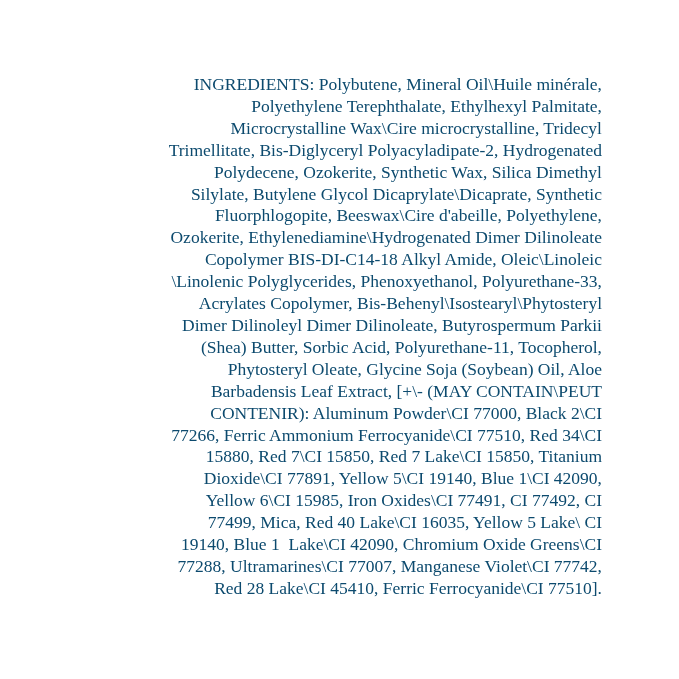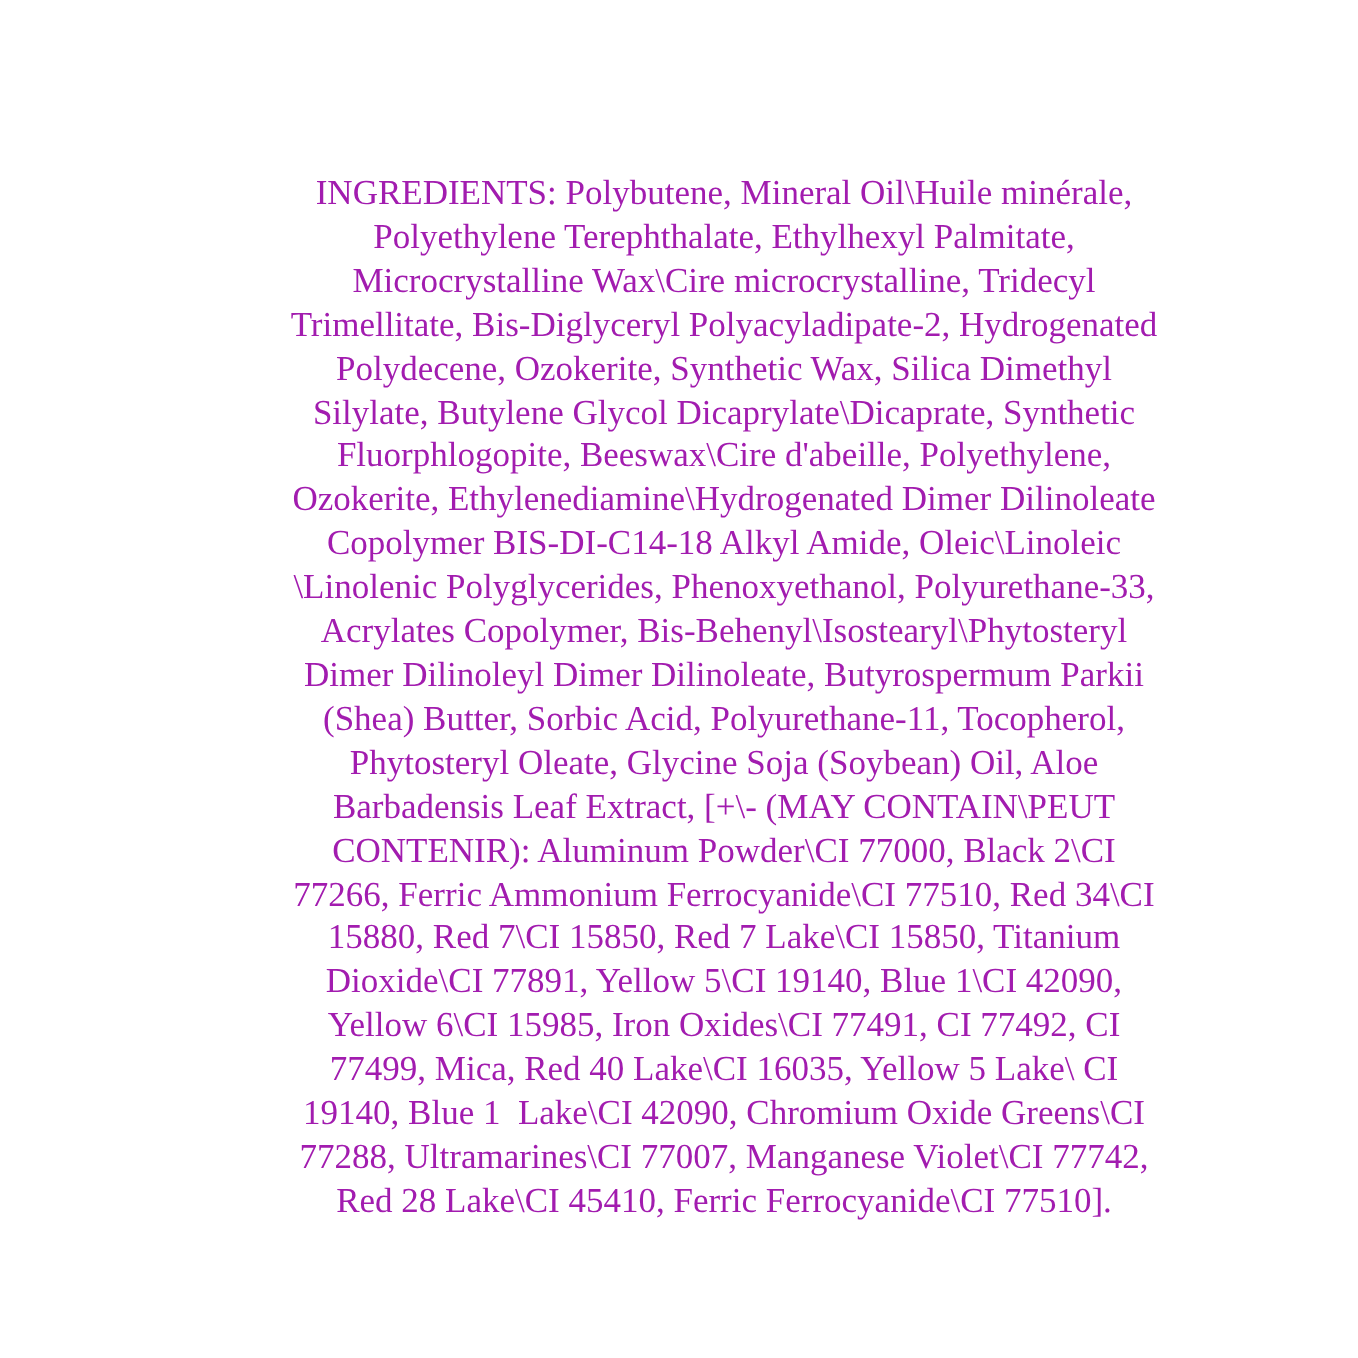--- a/index.html
+++ b/index.html
@@ -23,25 +23,24 @@
     background: #ffffff;
   }
   .ingredients-text {
     position: absolute;
     left: 122px;
     top: 74px;
     width: 480px;
     font-family: "Liberation Serif", "DejaVu Serif", serif;
     font-size: 17.5px;
     line-height: 21.9px;
-    color: #a21caf;
+    color: #0c4a6e;
     white-space: pre;
     letter-spacing: 0px;
-    text-align: center;
-    margin-top: 12px;
+    text-align: right;
   }
 </style>
 </head>
 <body>
 
 <div class="label-canvas">
   <div class="ingredients-text">INGREDIENTS: Polybutene, Mineral Oil\Huile minérale,
 Polyethylene Terephthalate, Ethylhexyl Palmitate,
 Microcrystalline Wax\Cire microcrystalline, Tridecyl
 Trimellitate, Bis-Diglyceryl Polyacyladipate-2, Hydrogenated

